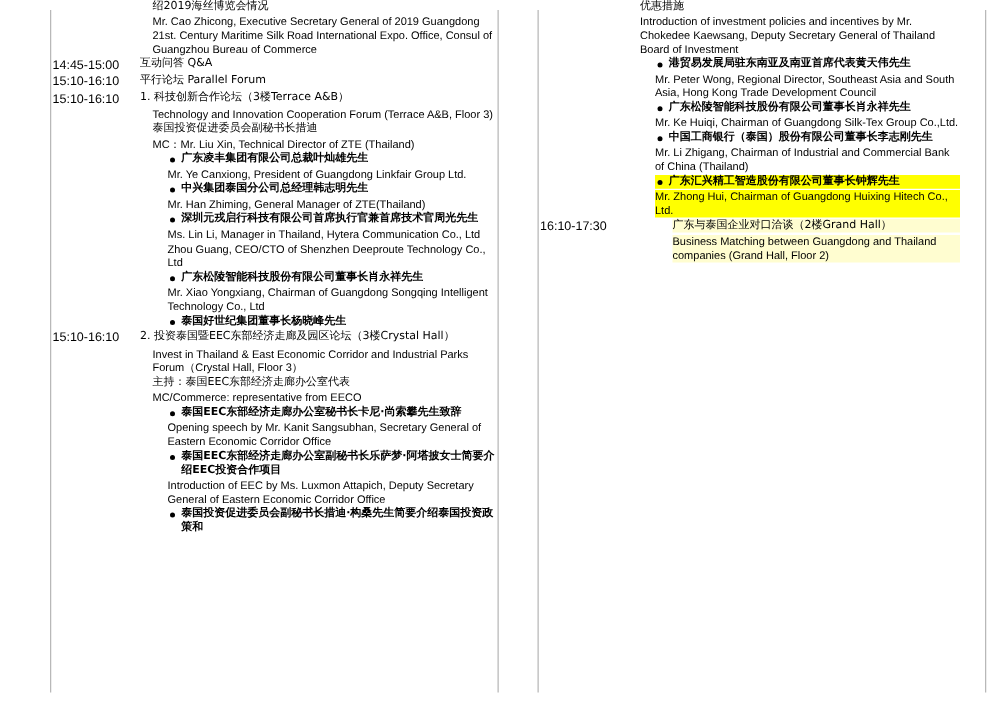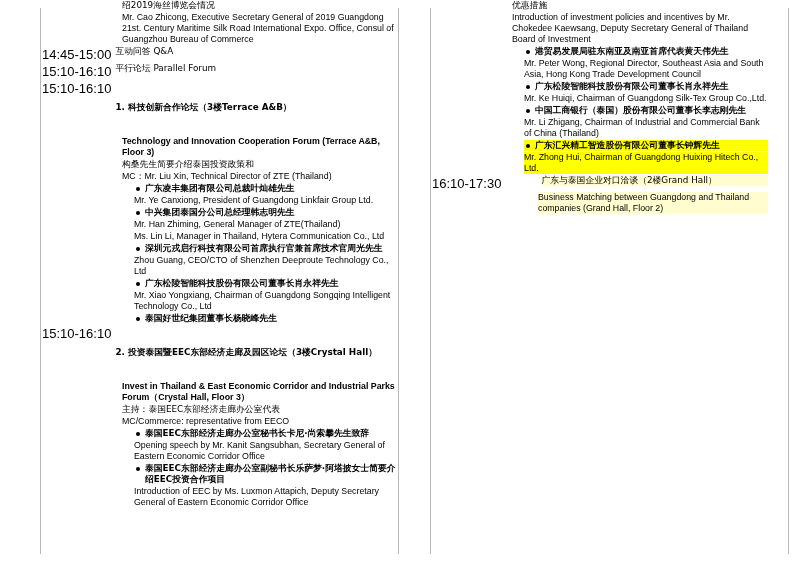--- a/index.html
+++ b/index.html
@@ -42,39 +42,39 @@
   .vline-r2 { left: 788px; }
 
   .row {
     display: flex;
     align-items: flex-start;
     width: 100%;
     line-height: 1.25;
   }
   .time {
     flex: 0 0 68px;
-    font-size: 13px;
+    font-size: 10px;
     padding-left: 2px;
     padding-top: 1px;
     white-space: nowrap;
     box-sizing: border-box;
   }
   .body {
     flex: 1 1 auto;
     font-size: 8.8px;
     padding-left: 4px;
     padding-right: 2px;
     box-sizing: border-box;
   }
   .body.ind1 { padding-left: 14px; }
   .body.ind2 { padding-left: 26px; }
 
   .line { margin: 0 0 1px 0; }
   .cjk { font-family: "DejaVu Sans", "Liberation Sans", sans-serif; }
-  .bold { font-weight: bold; margin-top: 22px; }
+  .bold { font-weight: normal; }
   .hl   { background: #ffff00; }
   .hlbox { background: #fffdd0; margin-left: 36px; }
 
   .bullet {
     position: relative;
     padding-left: 11px;
     font-weight: bold;
   }
   .bullet::before {
     content: "";
@@ -130,21 +130,21 @@
       </div>
       <div class="row">
         <div class="time"></div>
         <div class="body ind1">
           <div class="line bold">Technology and Innovation Cooperation Forum (Terrace A&amp;B, Floor 3)</div>
         </div>
       </div>
       <div class="row">
         <div class="time"></div>
         <div class="body ind1">
-          <div class="line cjk">构桑先生简要介绍泰国投资政策和</div>
+          <div class="line cjk">泰国投资促进委员会副秘书长措迪</div>
         </div>
       </div>
       <div class="row">
         <div class="time"></div>
         <div class="body ind1">
           <div class="line">MC：Mr. Liu Xin, Technical Director of ZTE (Thailand)</div>
         </div>
       </div>
       <div class="row">
         <div class="time"></div>
@@ -166,32 +166,32 @@
       </div>
       <div class="row">
         <div class="time"></div>
         <div class="body ind2">
           <div class="line">Mr. Han Zhiming, General Manager of ZTE(Thailand)</div>
         </div>
       </div>
       <div class="row">
         <div class="time"></div>
         <div class="body ind2">
+          <div class="line bullet cjk">深圳元戎启行科技有限公司首席执行官兼首席技术官周光先生</div>
+        </div>
+      </div>
+      <div class="row">
+        <div class="time"></div>
+        <div class="body ind2">
           <div class="line">Ms. Lin Li, Manager in Thailand, Hytera Communication Co., Ltd</div>
         </div>
       </div>
       <div class="row">
         <div class="time"></div>
         <div class="body ind2">
-          <div class="line bullet cjk">深圳元戎启行科技有限公司首席执行官兼首席技术官周光先生</div>
-        </div>
-      </div>
-      <div class="row">
-        <div class="time"></div>
-        <div class="body ind2">
           <div class="line">Zhou Guang, CEO/CTO of Shenzhen Deeproute Technology Co., Ltd</div>
         </div>
       </div>
       <div class="row">
         <div class="time"></div>
         <div class="body ind2">
           <div class="line bullet cjk">广东松陵智能科技股份有限公司董事长肖永祥先生</div>
         </div>
       </div>
       <div class="row">
@@ -245,20 +245,26 @@
       <div class="row">
         <div class="time"></div>
         <div class="body ind2">
           <div class="line bullet cjk">泰国EEC东部经济走廊办公室副秘书长乐萨梦·阿塔披女士简要介绍EEC投资合作项目</div>
         </div>
       </div>
       <div class="row">
         <div class="time"></div>
         <div class="body ind2">
           <div class="line">Introduction of EEC by Ms. Luxmon Attapich, Deputy Secretary General of Eastern Economic Corridor Office</div>
+        </div>
+      </div>
+      <div class="row">
+        <div class="time"></div>
+        <div class="body ind2">
+          <div class="line bullet cjk">泰国投资促进委员会副秘书长措迪·构桑先生简要介绍泰国投资政策和</div>
         </div>
       </div>
     </div>
   <div class="col col-right" id="right-col">
       <div class="row">
         <div class="time"></div>
         <div class="body ind1">
           <div class="line cjk">优惠措施</div>
         </div>
       </div>

